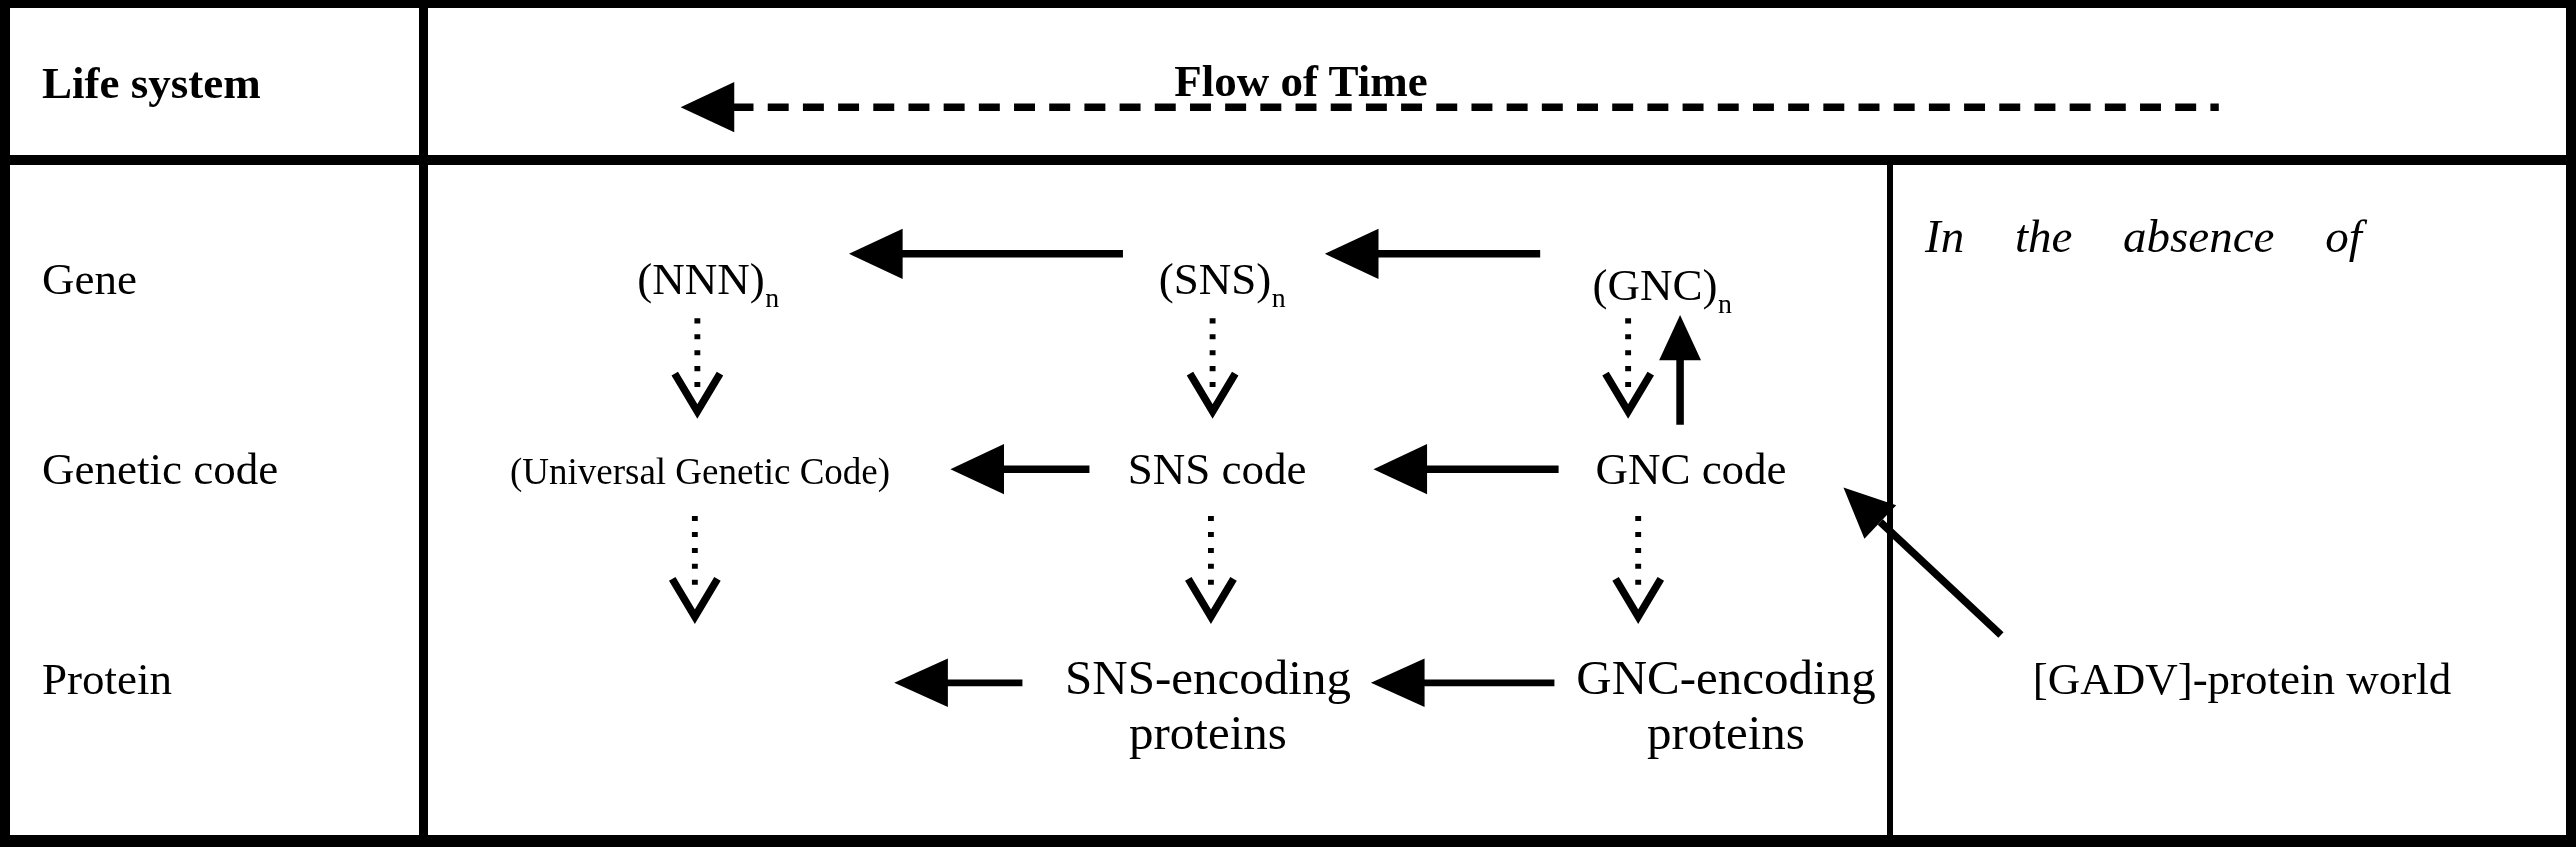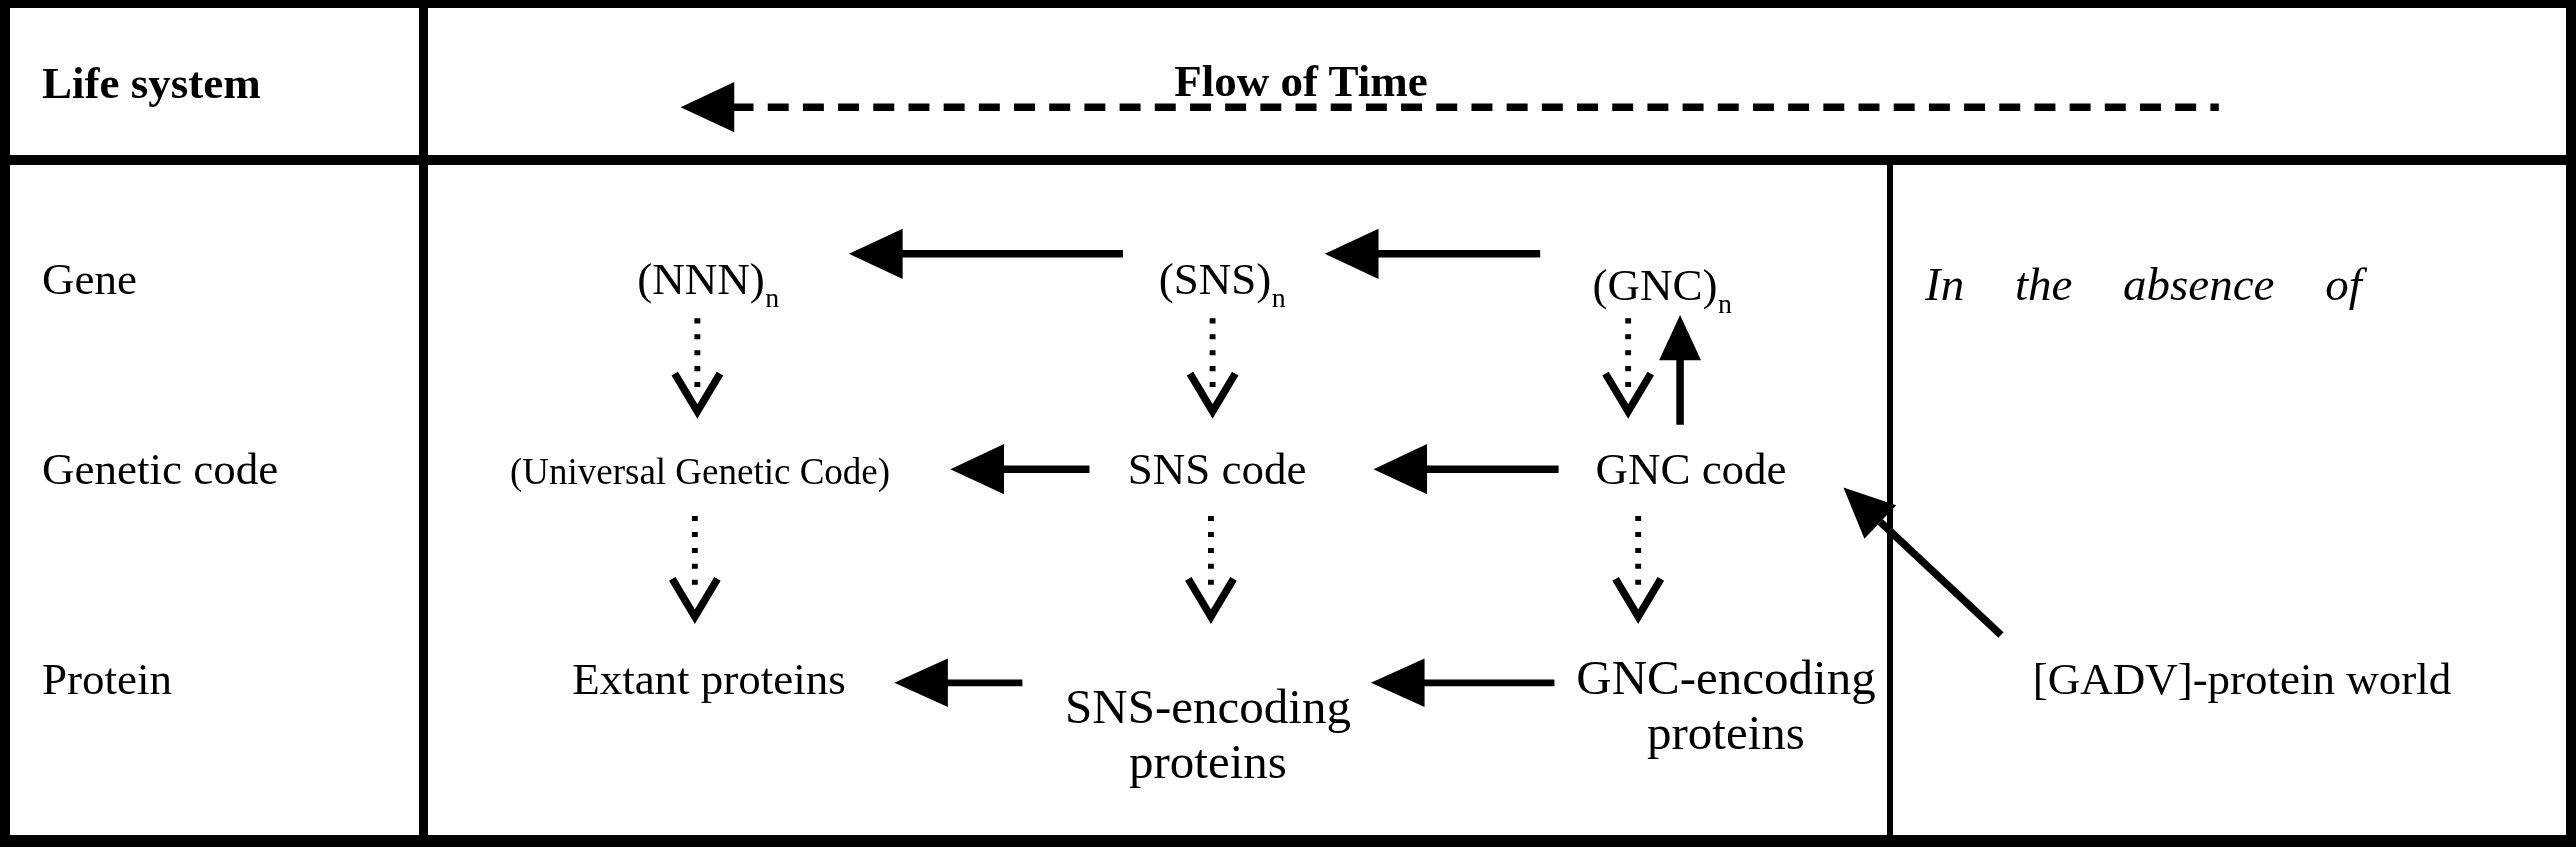--- a/index.html
+++ b/index.html
@@ -14,21 +14,21 @@
   
   .rule{position:absolute;background:#000;}
   
   .arrows{position:absolute;left:0;top:0;width:2576px;height:847px;}
   
   .txt{position:absolute;white-space:nowrap;font-size:45px;line-height:1;}
   .c{transform:translateX(-50%);}
   .bold{font-weight:bold;text-align:center;}
   .small{font-size:37px;}
   .big2{font-size:49px;line-height:55px;text-align:center;white-space:normal;}
-  .italic{font-style:italic;font-size:47px;line-height:53px;margin-top:48px;}
+  .italic{font-style:italic;font-size:47px;line-height:53px;}
   .ws{word-spacing:39px;}
   sub.sub{font-size:62%;line-height:0;position:relative;top:0.12em;left:0.02em;}
 </style>
 </head>
 <body>
 
 <div class="stage">
 
   <svg class="arrows" viewBox="0 0 3074 1011">
 
@@ -120,21 +120,20 @@
   <div class="txt" style="left:42px;top:657px;">Protein</div>
 
   <div class="txt c" style="left:708px;top:257px;"><span>(NNN)</span><sub class="sub">n</sub></div>
   <div class="txt c" style="left:1222px;top:257px;"><span>(SNS)</span><sub class="sub">n</sub></div>
   <div class="txt c" style="left:1650px;top:263px;margin-left:12px;"><span>(GNC)</span><sub class="sub">n</sub></div>
 
   <div class="txt small c" style="left:700px;top:453px;">(Universal Genetic Code)</div>
   <div class="txt c" style="left:1217px;top:447px;">SNS code</div>
   <div class="txt c" style="left:1691px;top:447px;">GNC code</div>
 
-  <div class="txt c" style="left:709px;top:657px;">Extant proteins</div>
-  <div class="txt big2 c" style="left:1208px;top:650px;margin-top:29px;"><span>SNS-encoding</span><br><span>proteins</span></div>
+  <div class="txt big2 c" style="left:1208px;top:650px;"><span>SNS-encoding</span><br><span>proteins</span></div>
   <div class="txt big2 c" style="left:1726px;top:650px;"><span>GNC-encoding</span><br><span>proteins</span></div>
 
   <div class="txt italic" style="left:1925px;top:210px;"><span class="ws">In the absence of</span><br></div>
   <div class="txt c" style="left:2242px;top:657px;text-align:center;">[GADV]-protein world</div>
 
 </div>
 
 
 </body></html>

